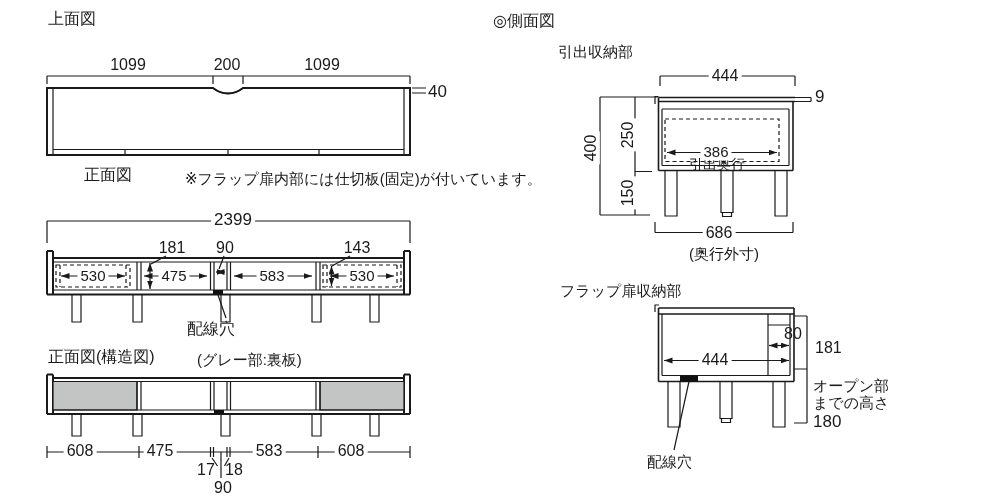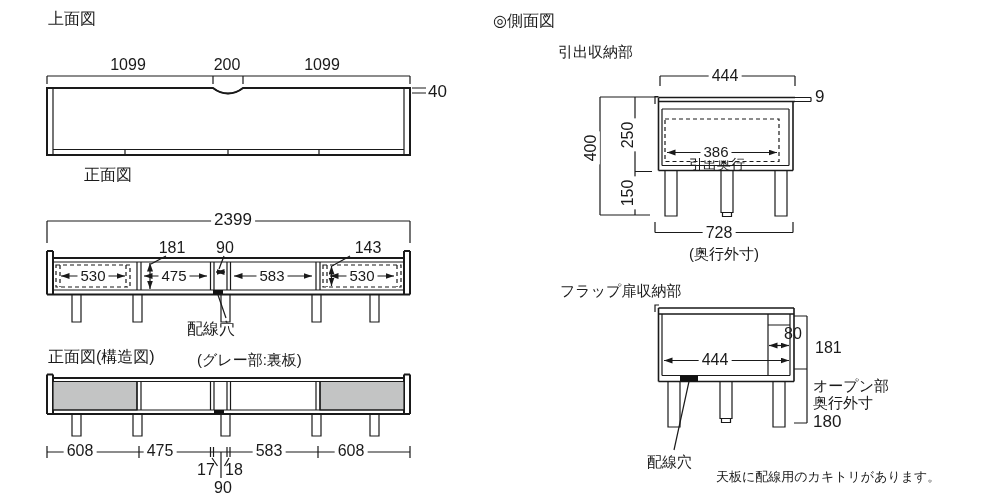--- a/index.html
+++ b/index.html
@@ -150,24 +150,25 @@
   </g>
 </svg>
 
   <div class="lbl fs16" style="left:48px;top:10px;">上面図</div>
   <div class="lbl fs16 cxy" style="left:128px;top:65px;">1099</div>
   <div class="lbl fs16 cxy" style="left:227px;top:65px;">200</div>
   <div class="lbl fs16 cxy" style="left:322px;top:65px;">1099</div>
   <div class="lbl fs17" style="left:428px;top:82px;">40</div>
 
   <div class="lbl fs16" style="left:48px;top:166px;margin-left:36px;">正面図</div>
+  <div class="lbl fs15" style="left:185px;top:170px;">※フラップ扉内部には仕切板(固定)が付いています。</div>
   <div class="lbl fs17 cxy bg" style="left:233px;top:220px;">2399</div>
   <div class="lbl fs16 cxy" style="left:172px;top:248px;">181</div>
   <div class="lbl fs16 cxy" style="left:225px;top:248px;">90</div>
-  <div class="lbl fs16 cxy" style="left:357px;top:248px;margin-left:11px;">143</div>
+  <div class="lbl fs16 cxy" style="left:357px;top:248px;">143</div>
   <div class="lbl fs15 cxy bg" style="left:93px;top:276px;">530</div>
   <div class="lbl fs15 cxy bg" style="left:174px;top:276px;">475</div>
   <div class="lbl fs15 cxy bg" style="left:272px;top:276px;">583</div>
   <div class="lbl fs15 cxy bg" style="left:362px;top:276px;">530</div>
   <div class="lbl fs16" style="left:187px;top:320px;">配線穴</div>
 
   <div class="lbl fs16" style="left:48px;top:348px;">正面図(構造図)</div>
   <div class="lbl fs15" style="left:197px;top:351px;">(グレー部:裏板)</div>
   <div class="lbl fs16 cxy bg" style="left:80px;top:451px;">608</div>
   <div class="lbl fs16 cxy bg" style="left:160px;top:451px;">475</div>
@@ -180,26 +181,25 @@
   <div class="lbl fs16" style="left:493px;top:12px;">◎側面図</div>
   <div class="lbl fs15" style="left:558px;top:43px;">引出収納部</div>
 
   <div class="lbl fs16 cxy bg" style="left:725px;top:76px;">444</div>
   <div class="lbl fs17" style="left:815px;top:87px;">9</div>
   <div class="lbl fs16 rot bg" style="left:591px;top:148px;">400</div>
   <div class="lbl fs16 rot bg" style="left:628px;top:135px;">250</div>
   <div class="lbl fs16 rot bg" style="left:628px;top:193px;">150</div>
   <div class="lbl fs14 cxy" style="left:717px;top:132px;margin-top:32px;">引出奥行</div>
   <div class="lbl fs15 cxy bg" style="left:716px;top:152px;">386</div>
-  <div class="lbl fs16 cxy bg" style="left:719px;top:233px;">728</div>
+  <div class="lbl fs16 cxy bg" style="left:719px;top:233px;">686</div>
   <div class="lbl fs15 cxy" style="left:724px;top:254px;">(奥行外寸)</div>
 
   <div class="lbl fs15" style="left:560px;top:282px;">フラップ扉収納部</div>
   <div class="lbl fs16 cxy" style="left:779px;top:334px;padding-left:28px;">80</div>
   <div class="lbl fs16 cxy bg" style="left:715px;top:360px;">444</div>
   <div class="lbl fs16" style="left:815px;top:339px;">181</div>
   <div class="lbl fs15" style="left:813px;top:377px;">オープン部</div>
-  <div class="lbl fs15" style="left:813px;top:394px;">奥行外寸</div>
+  <div class="lbl fs15" style="left:813px;top:394px;">までの高さ</div>
   <div class="lbl fs17" style="left:813px;top:412px;">180</div>
   <div class="lbl fs15" style="left:647px;top:453px;">配線穴</div>
-  <div class="lbl fs13" style="left:716px;top:470px;">天板に配線用のカキトリがあります。</div>
 
 </div>
 
 </body></html>

